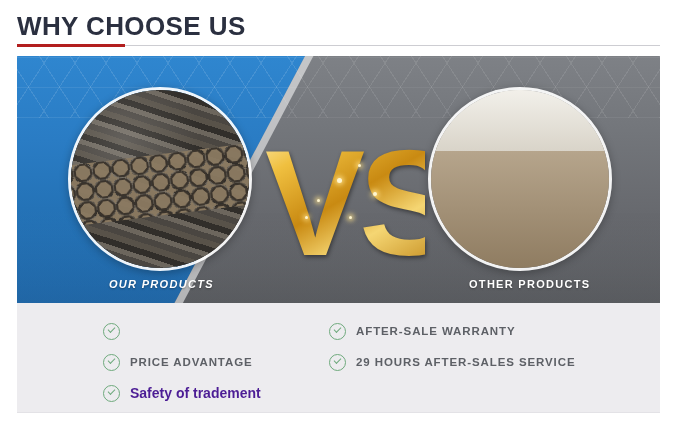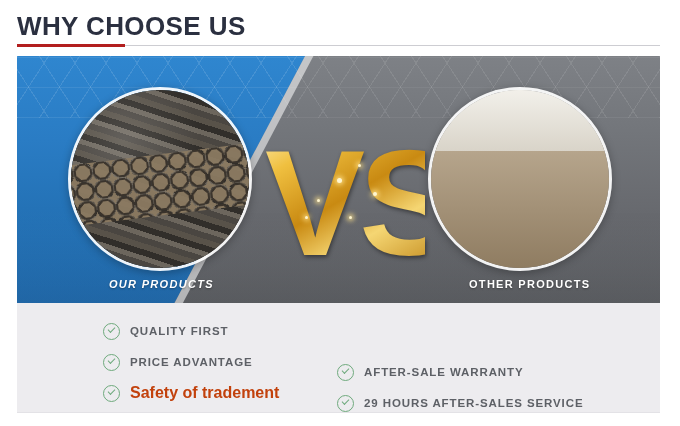--- a/index.html
+++ b/index.html
@@ -145,37 +145,37 @@
   .label-left{left:92px;font-style:italic;}
   .label-right{left:452px;}
 
   
   .features{
     position:absolute;left:17px;top:303px;width:643px;height:110px;
     background:#edecef;
   }
   .feat-col{position:absolute;top:14px;}
   .col-left{left:86px;}
-  .col-right{left:320px;margin-top:41px;}
+  .col-right{left:312px;}
   .feat-row{display:flex;align-items:center;height:28px;margin-bottom:3px;}
   .check{
     width:15px;height:15px;border-radius:50%;
     border:1.3px solid #6faa7d;flex:none;margin-right:10px;
     position:relative;
   }
   .check::after{
     content:"";position:absolute;left:3.6px;top:3.2px;
     width:6px;height:3px;border-left:1.4px solid #6faa7d;border-bottom:1.4px solid #6faa7d;
     transform:rotate(-45deg);
   }
   .feat-text{
     font-size:11.5px;font-weight:bold;letter-spacing:.9px;color:#5d6066;
     white-space:nowrap;
   }
-  .feat-text.mixed{font-size:16px;letter-spacing:0;color:#c2410c;}
+  .feat-text.mixed{font-size:14px;letter-spacing:0;color:#4c1d95;}
   .bottom-edge{position:absolute;left:17px;top:412px;width:643px;height:1px;background:#e3e2e6;}
 </style>
 </head>
 <body>
 
 <div class="page">
 
   <div class="header">
     <div class="page-title">WHY CHOOSE US</div>
     <div class="rule-wrap">
@@ -216,21 +216,20 @@
 
     <div class="label label-left">OUR PRODUCTS</div>
     <div class="label label-right">OTHER PRODUCTS</div>
   </div>
 
   <div class="features">
 
     <div class="feat-col col-left">
       <div class="feat-row">
         <span class="check"></span>
-        <span class="feat-text">QUALITY FIRST</span>
       </div>
       <div class="feat-row">
         <span class="check"></span>
         <span class="feat-text">PRICE ADVANTAGE</span>
       </div>
       <div class="feat-row">
         <span class="check"></span>
         <span class="feat-text mixed">Safety of tradement</span>
       </div>
     </div>

